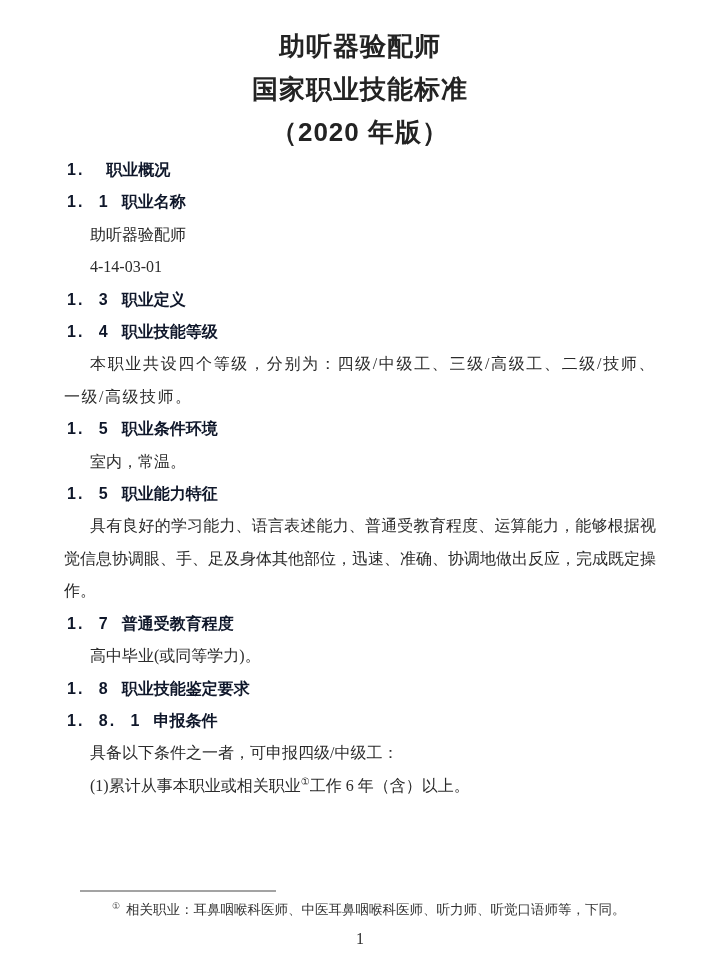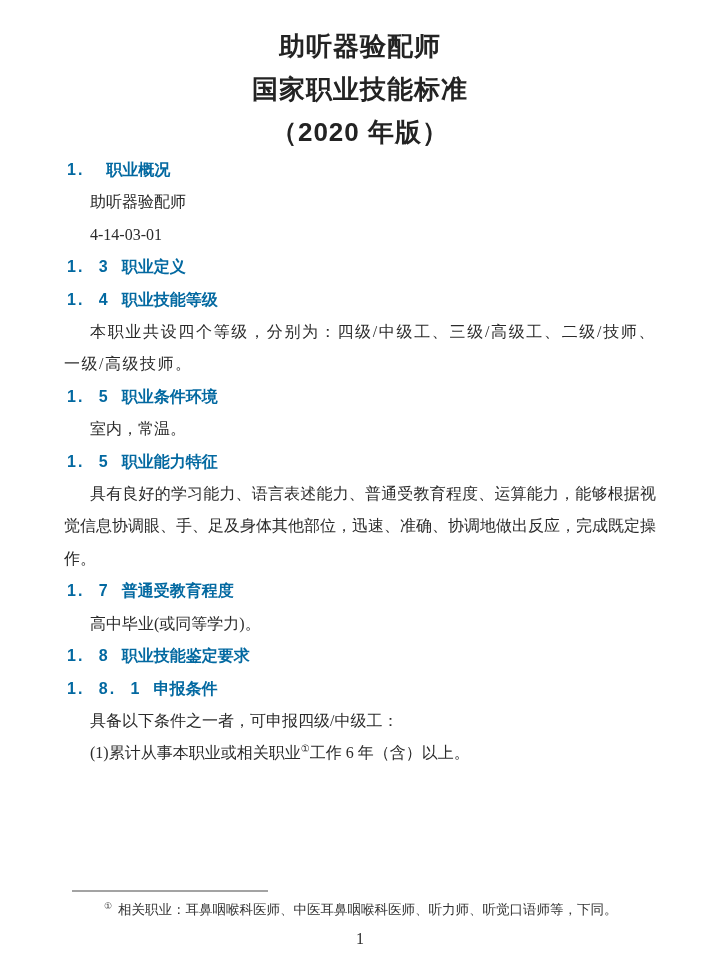--- a/index.html
+++ b/index.html
@@ -33,21 +33,21 @@
     width: 592px;
   }
   .content p {
     line-height: 32.4px;
     font-size: 16px;
   }
   .h {
     font-family: "Liberation Sans", "DejaVu Sans", sans-serif;
     font-weight: bold;
     font-size: 16.5px;
-    color: #0369a1;
+    color: #0f172a;
     padding-left: 3px;
   }
   .hlabel {
     display: inline-block;
     letter-spacing: 2px;
     word-spacing: 8px;
   }
   .h1label { margin-right: 22px; }
   .h2label { margin-right: 12px; }
   .h3label { margin-right: 12px; }
@@ -55,21 +55,21 @@
   .just { text-align: justify; }
   .ls { letter-spacing: 1.5px; }
   sup.ref {
     font-size: 10px;
     vertical-align: super;
     line-height: 0;
   }
   
   .footnote {
     position: absolute;
-    left: 72px;
+    left: 80px;
     top: 890px;
     width: 592px;
   }
   .footnote-rule {
     width: 196px;
     height: 2px;
     background: #a3a3a3;
   }
   .footnote-text {
     margin-top: 7px;
@@ -97,20 +97,21 @@
   <div class="doc-title">
     <div class="title-line">助听器验配师</div>
     <div class="title-line">国家职业技能标准</div>
     <div class="title-line">（2020 年版）</div>
   </div>
 
   <div class="content">
 
     <p class="h"><span class="hlabel h1label">1.</span><span class="htext">职业概况</span></p>
 
+    <p class="h"><span class="hlabel h2label">1. 1</span><span class="htext">职业名称</span></p>
 
     <p class="para">助听器验配师</p>
 
 
     <p class="para">4-14-03-01</p>
 
     <p class="h"><span class="hlabel h2label">1. 3</span><span class="htext">职业定义</span></p>
 
 
     <p class="h"><span class="hlabel h2label">1. 4</span><span class="htext">职业技能等级</span></p>

